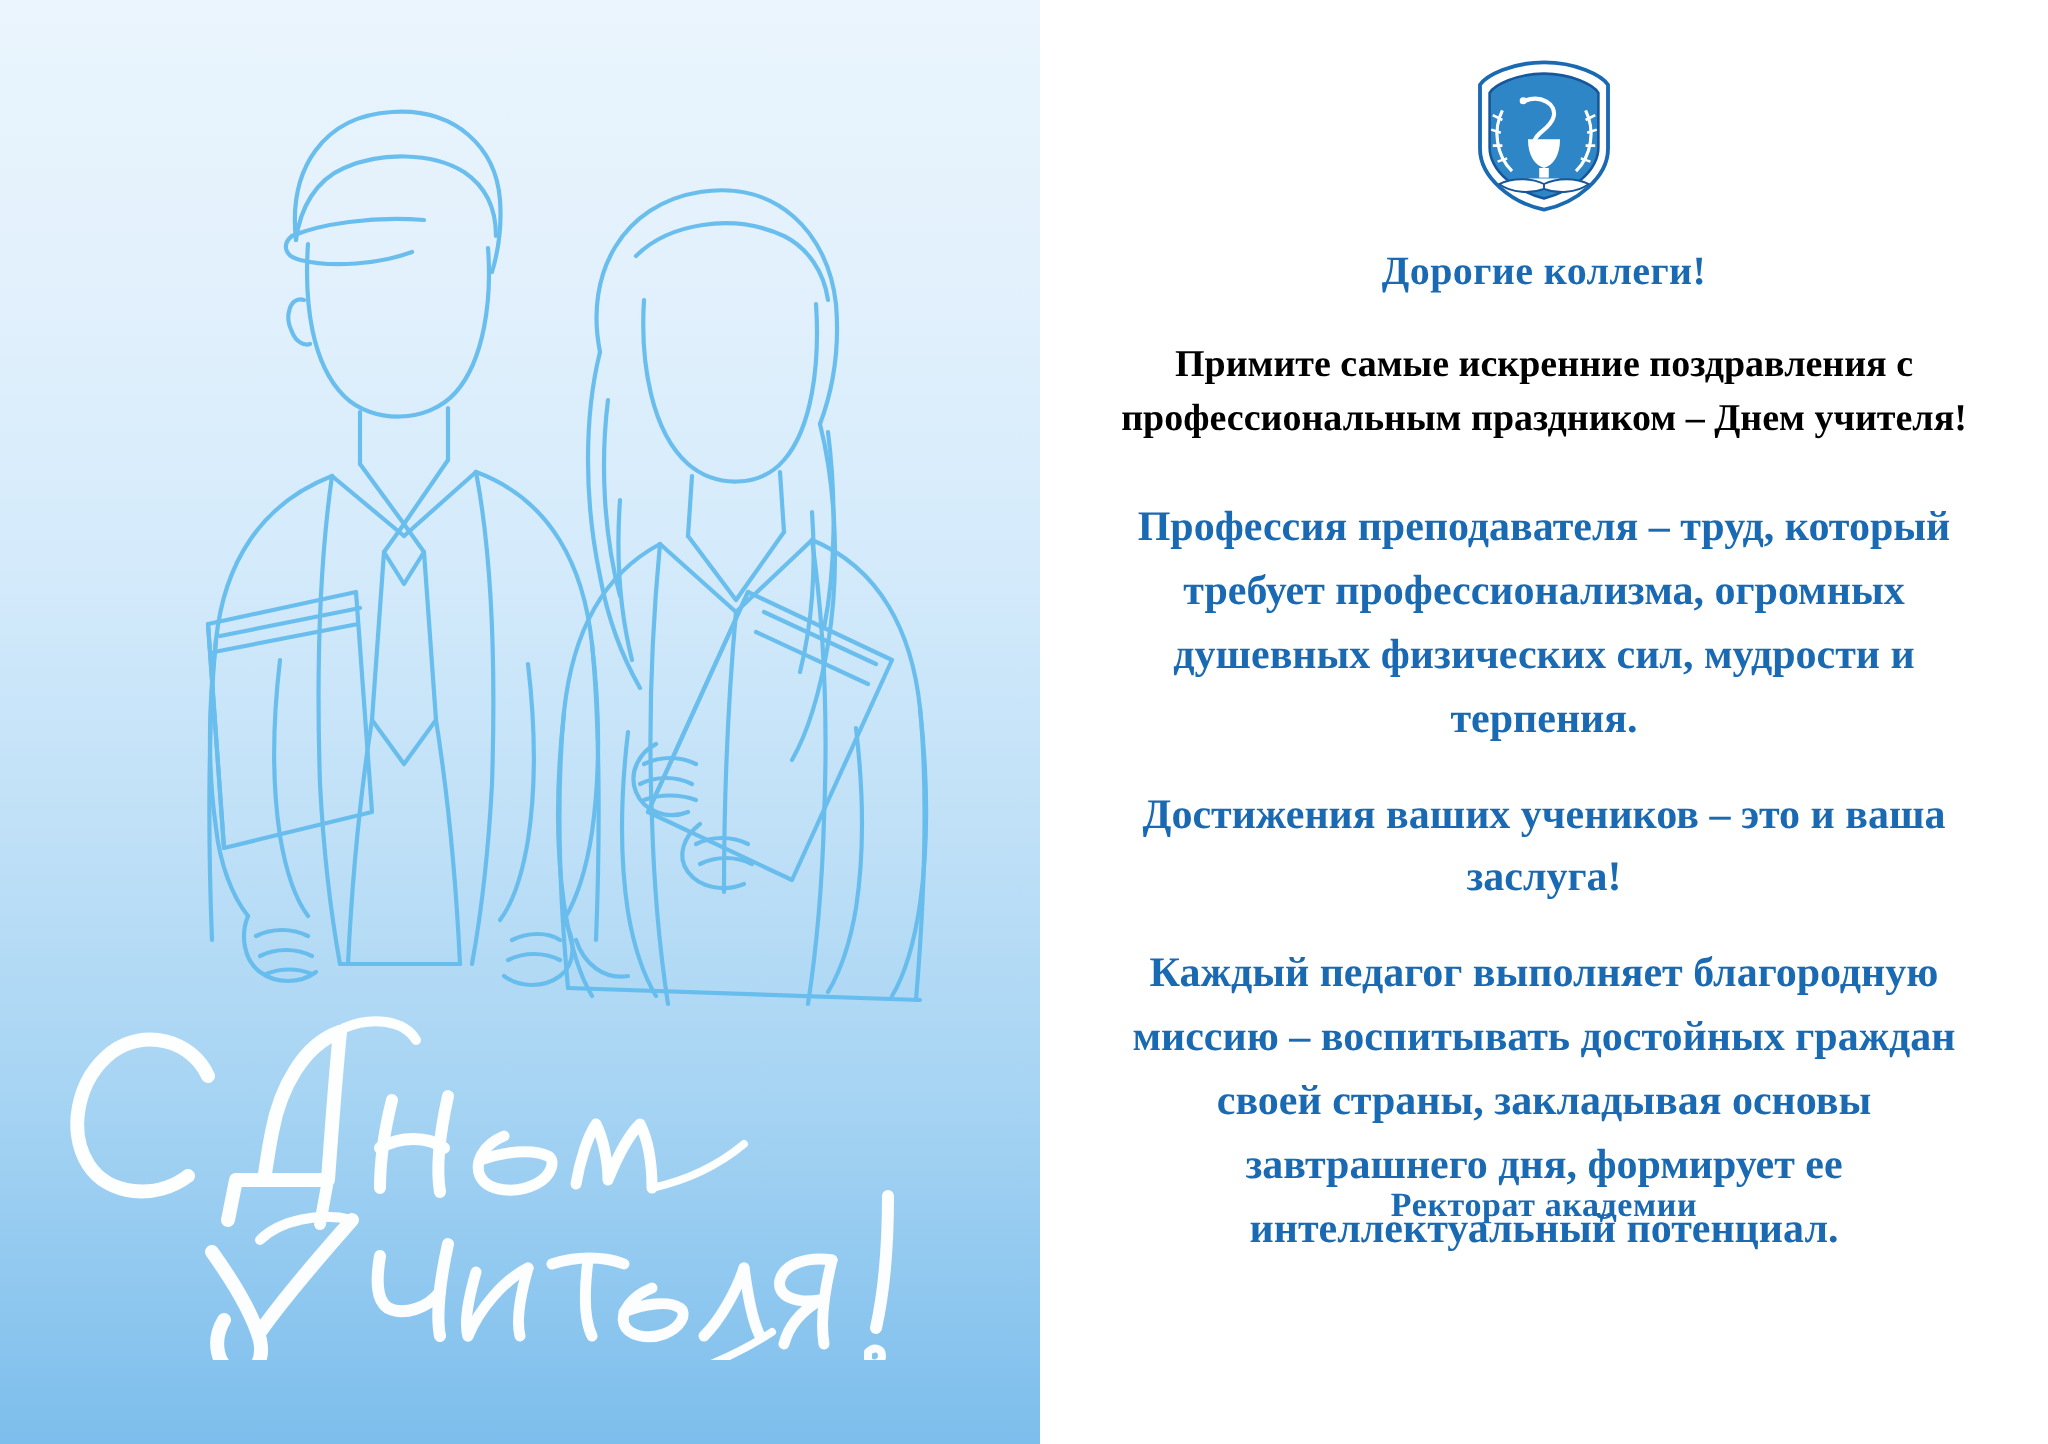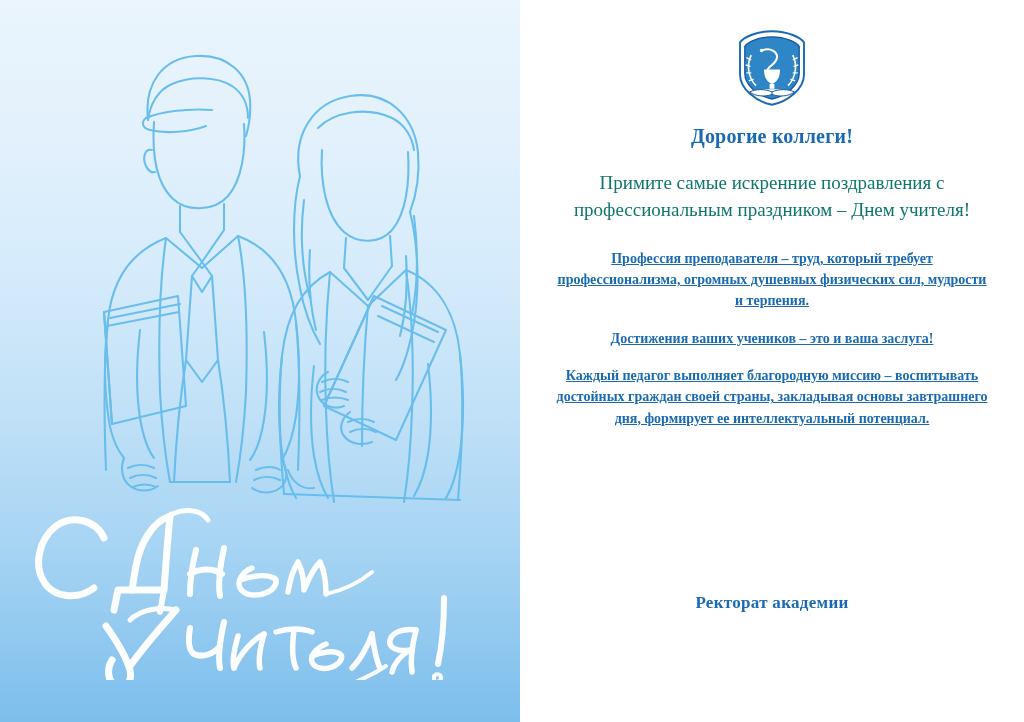--- a/index.html
+++ b/index.html
@@ -77,32 +77,31 @@
   }
   .greeting {
     font-size: 20px;
     font-weight: bold;
     color: #1a6ab3;
     margin: 0 0 22px 0;
     letter-spacing: .2px;
   }
   .congrats {
     font-size: 19px;
-    font-weight: normal;
+    font-weight: bold;
     line-height: 1.42;
-    color: #0f766e;
+    color: #000000;
     margin: 0 26px 24px 26px;
   }
   .para {
-    font-size: 14px;
+    font-size: 21px;
     font-weight: bold;
     line-height: 1.52;
     color: #1a6ab3;
     margin: 0 34px 16px 34px;
-    text-decoration: underline;
   }
   .para.tight {
     margin-bottom: 16px;
   }
   .signature {
     position: absolute;
     left: 0;
     top: 593px;
     width: 504px;
     text-align: center;

